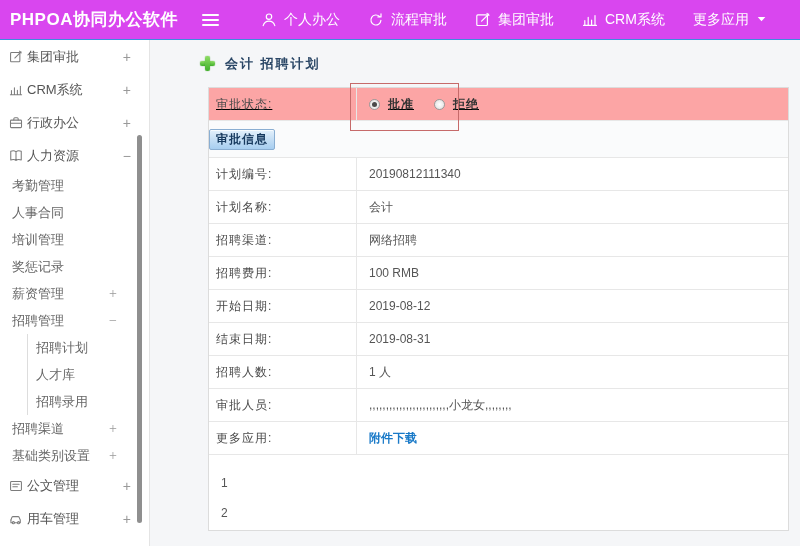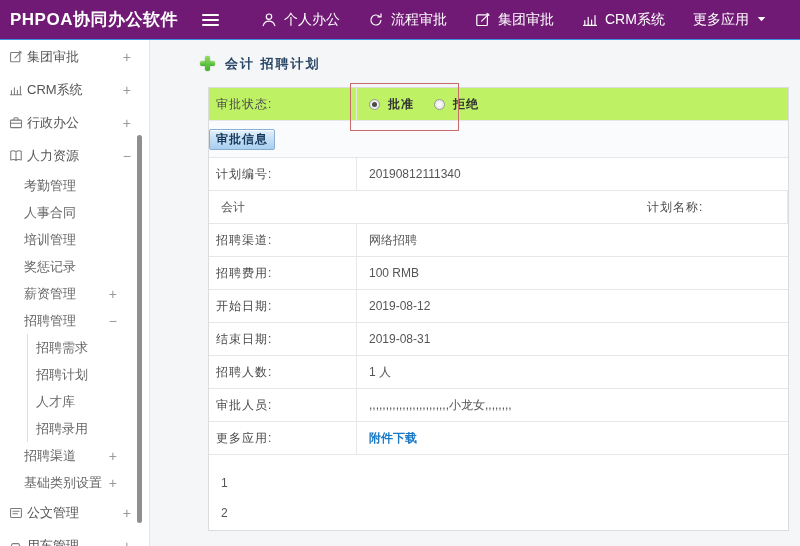--- a/index.html
+++ b/index.html
@@ -2,42 +2,42 @@
 <html><head>
 <meta charset="utf-8">
 <style>
   * { margin:0; padding:0; box-sizing:border-box; }
   html,body { width:800px; height:546px; overflow:hidden;
     font-family:"Liberation Sans","DejaVu Sans",sans-serif; background:#f5f6f8; }
   .app { position:relative; width:800px; height:546px; }
 
   
   .navbar { position:absolute; left:0; top:0; width:800px; height:40px;
-    background:#701a75; border-bottom:1px solid #3c8ede;
+    background:#d946ef; border-bottom:1px solid #3c8ede;
     display:flex; align-items:center; color:#fff; }
   .brand { width:192px; padding-left:10px; font-size:17px; font-weight:bold;
     letter-spacing:.5px; white-space:nowrap; }
   .hamburger { width:17px; margin-left:10px; cursor:pointer; }
   .hamburger span { display:block; width:17px; height:2px; background:#fff;
     margin:3px 0; border-radius:1px; }
   .nav-items { display:flex; align-items:flex-end; margin-left:28px; }
   .nav-item { display:flex; align-items:center; gap:7px; padding:0 14px;
     font-size:14px; cursor:pointer; white-space:nowrap; }
   .icon { display:inline-flex; width:16px; height:16px; flex:none; }
   .icon svg { width:100%; height:100%; }
   .icon.small { width:11px; height:11px; }
 
   
   .sidebar { position:absolute; left:0; top:40px; width:150px; bottom:0;
     background:#fff; border-right:1px solid #e4e4e4; }
   .side-item { position:relative; display:flex; align-items:center;
     color:#5f5f5f; font-size:13px; cursor:pointer; white-space:nowrap; }
   .side-item.lv1 { height:33px; padding-left:9px; color:#555; }
   .side-item.lv1 .icon { width:14px; height:14px; margin-right:4px; color:#7c7c7c; }
-  .side-item.lv2 { height:27px; padding-left:24px; color:#666; }
+  .side-item.lv2 { height:27px; padding-left:12px; color:#666;font-family:Liberation Serif, serif; }
   .side-item.lv3 { height:27px; margin-left:27px; border-left:1px solid #ddd;
     padding-left:8px; color:#666; }
   .toggle { position:absolute; color:#999; font-size:14px; top:50%;
     transform:translateY(-50%); line-height:1; }
   .lv1 .toggle { right:18px; }
   .lv2 .toggle { right:32px; }
   .side-scrollbar { position:absolute; right:7px; top:95px; width:5px;
     height:388px; background:#8f8f8f; border-radius:3px; }
 
   
@@ -56,21 +56,21 @@
 
   .detail-table { margin:16px 0 0 58px; width:581px; background:#fff;
     border:1px solid #dcdcdc; }
   .row { display:flex; border-bottom:1px solid #e7e7e7; }
   .row:last-child { border-bottom:none; }
   .cell { display:flex; align-items:center; font-size:12px; }
   .cell.label { width:148px; flex:none; border-right:1px solid #e7e7e7;
     padding-left:7px; color:#4a4a4a; letter-spacing:1px; }
   .cell.value { flex:1; padding-left:12px; color:#555; }
   .row.h33 { height:33px; }
-  .status-row { height:33px; background:#bef264; }
+  .status-row { height:33px; background:#fca5a5;text-decoration:underline; }
   .button-row { height:37px; display:flex; align-items:center;
     justify-content:flex-start; padding-right:52px; background:#fafbfc; }
   .desc-row { height:75px; }
   .desc-row .cell.value { flex-direction:column; align-items:flex-start;
     justify-content:flex-start; padding-top:13px; }
   .desc-row .cell.value div { height:30px; line-height:30px; }
 
   .radio-group { gap:8px; }
   .radio { width:11px; height:11px; border-radius:50%; border:1px solid #9a9a9a;
     background:radial-gradient(#fff,#ddd); position:relative; display:inline-block;
@@ -207,23 +207,20 @@
         </div>
         <div class="side-item lv2">
           <span class="side-label">薪资管理</span>
           <span class="toggle">+</span>
         </div>
         <div class="side-item lv2">
           <span class="side-label">招聘管理</span>
           <span class="toggle">−</span>
         </div>
         <div class="side-item lv3">
-          <span class="side-label">招聘需求</span>
-        </div>
-        <div class="side-item lv3">
           <span class="side-label">招聘计划</span>
         </div>
         <div class="side-item lv3">
           <span class="side-label">人才库</span>
         </div>
         <div class="side-item lv3">
           <span class="side-label">招聘录用</span>
         </div>
         <div class="side-item lv2">
           <span class="side-label">招聘渠道</span>
@@ -278,22 +275,22 @@
       </div>
       <div class="row button-row">
         <button class="approve-btn">审批信息</button>
       </div>
       <div id="field-rows">
           <div class="row h33">
             <div class="cell label">计划编号:</div>
             <div class="cell value">20190812111340</div>
           </div>
           <div class="row h33">
+            <div class="cell label">计划名称:</div>
             <div class="cell value">会计</div>
-            <div class="cell label">计划名称:</div>
           </div>
           <div class="row h33">
             <div class="cell label">招聘渠道:</div>
             <div class="cell value">网络招聘</div>
           </div>
           <div class="row h33">
             <div class="cell label">招聘费用:</div>
             <div class="cell value">100 RMB</div>
           </div>
           <div class="row h33">

